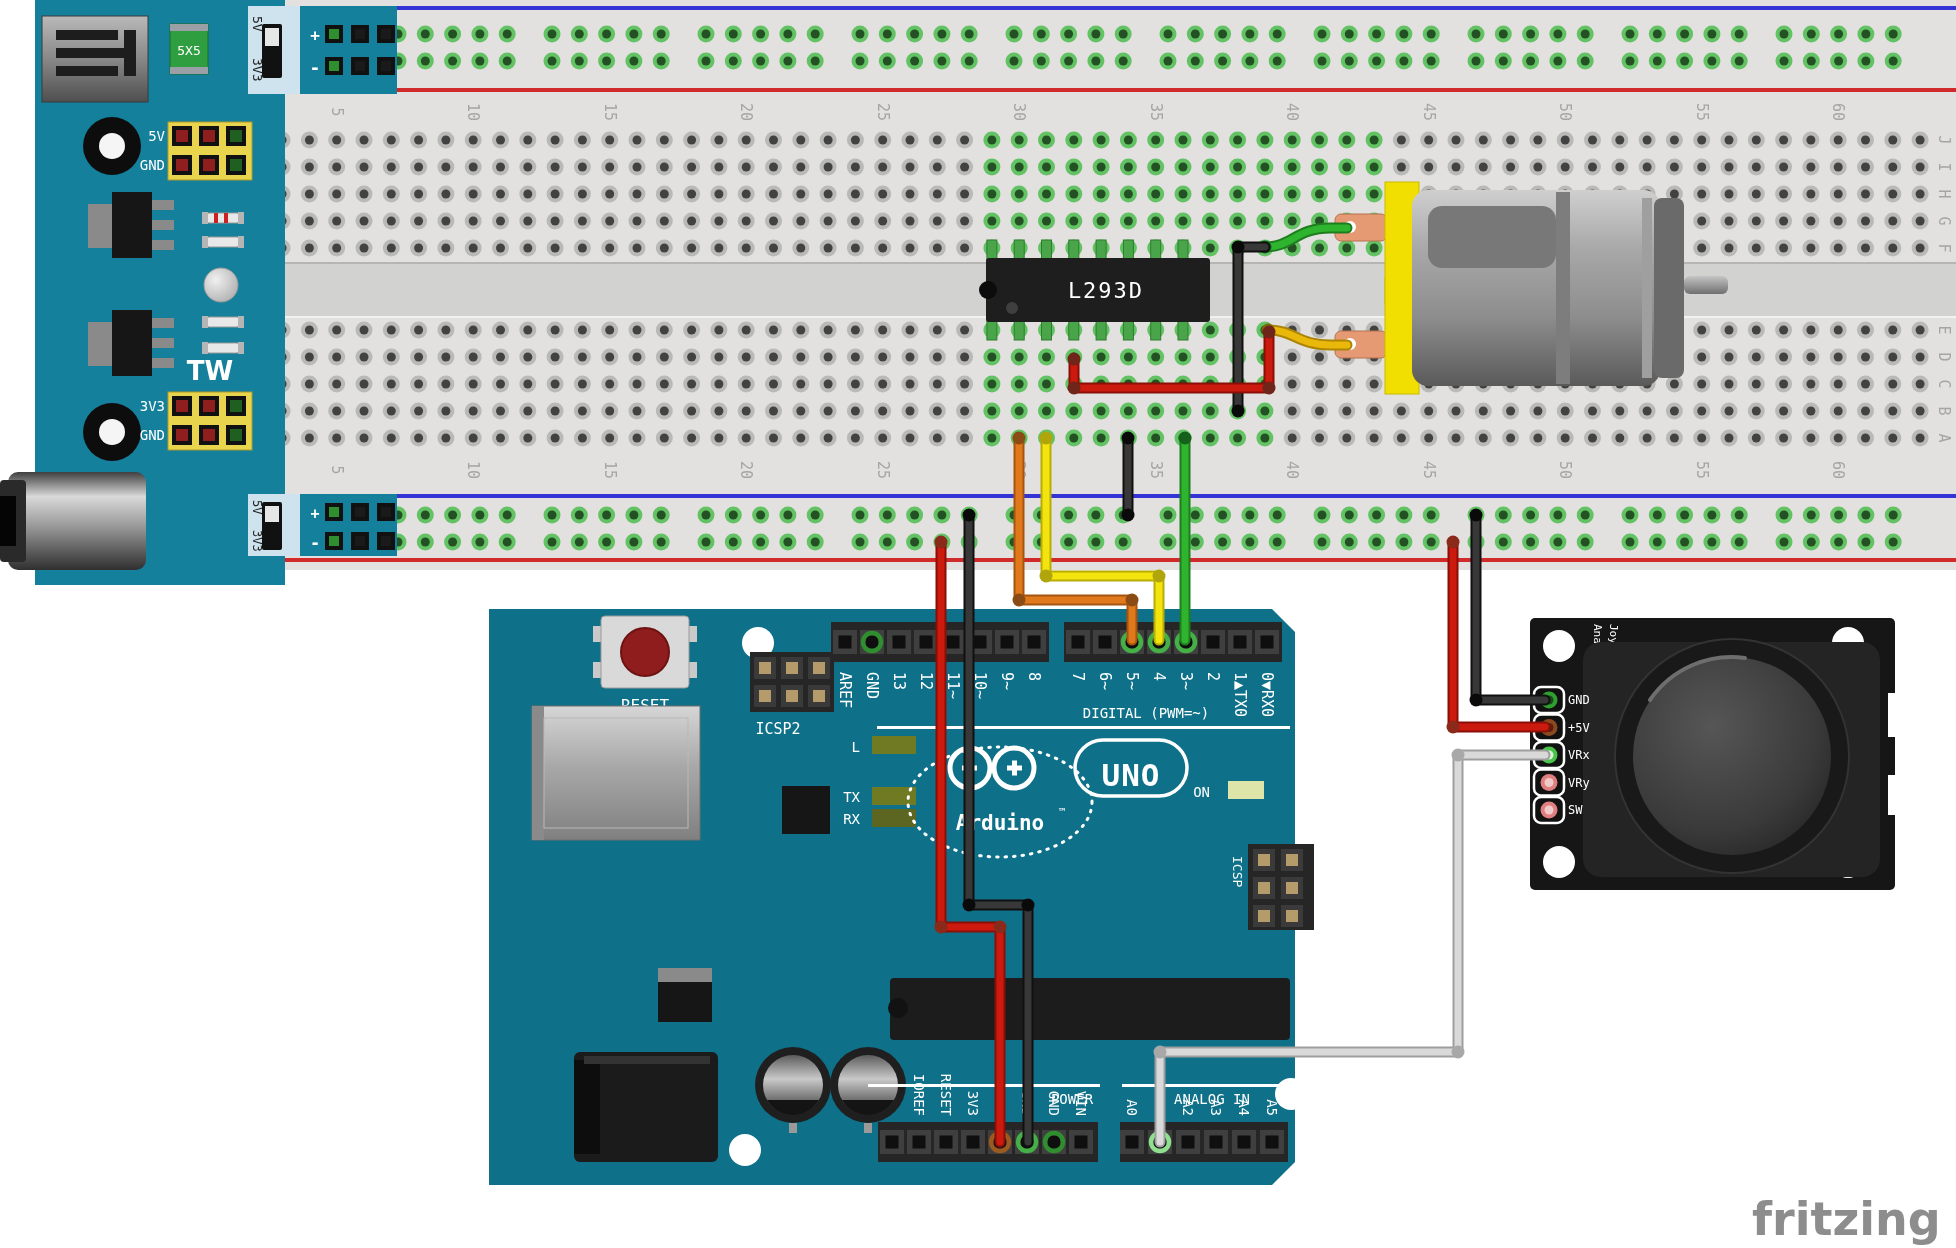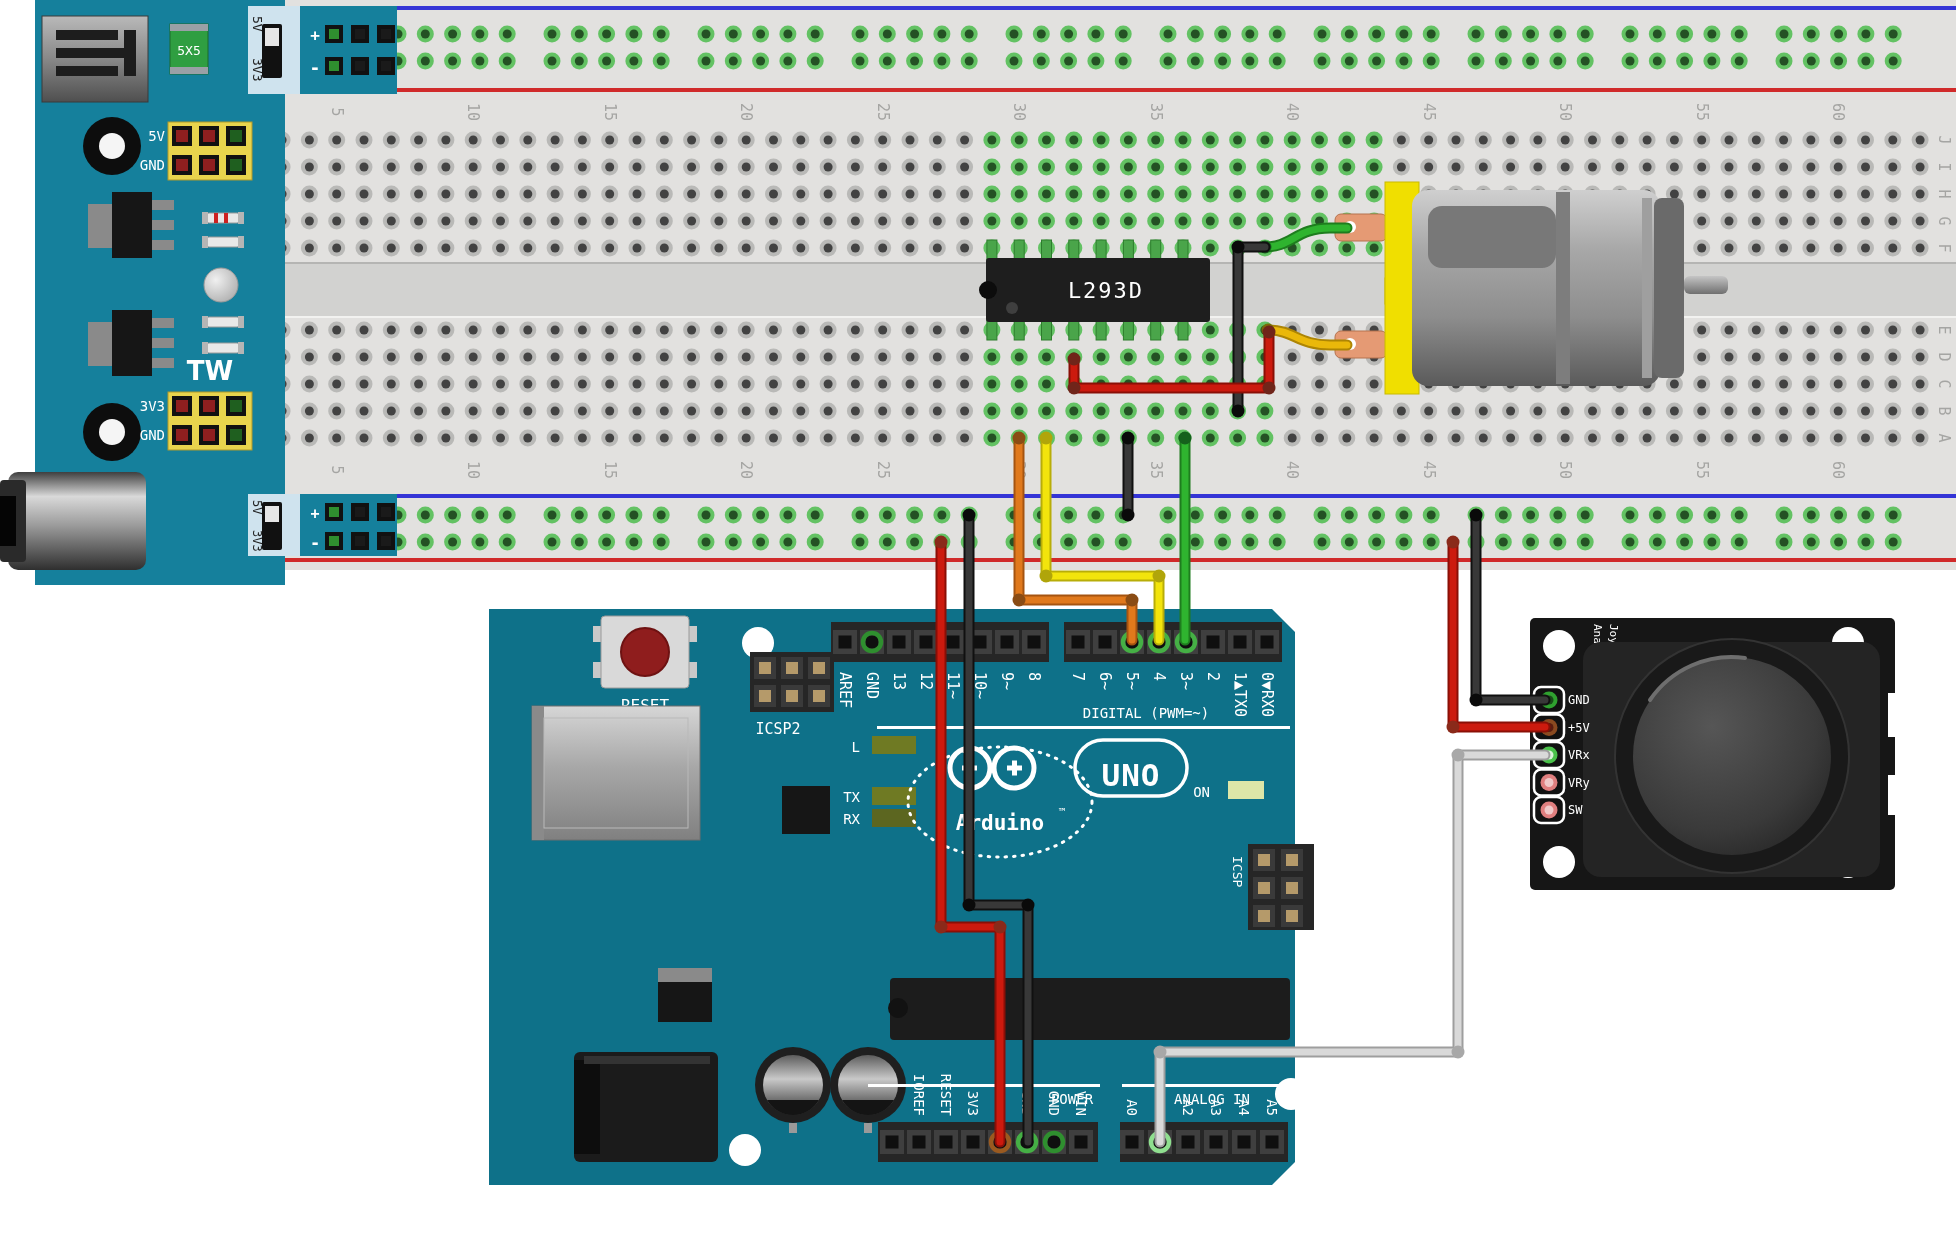--- a/index.html
+++ b/index.html
@@ -2216,13 +2216,14 @@
         <path d="M1476,515 L1476,700 L1545,700" fill="none" stroke="#383838" stroke-width="7" stroke-linecap="round" stroke-linejoin="round"></path>
         <circle cx="1476" cy="515" r="6.5" fill="#0a0a0a"></circle>
         <circle cx="1476" cy="700" r="6.5" fill="#0a0a0a"></circle>
         <path d="M1545,755 L1458,755 L1458,1052 L1160,1052 L1160,1142" fill="none" stroke="#9e9e9e" stroke-width="11" stroke-linecap="round" stroke-linejoin="round"></path>
         <path d="M1545,755 L1458,755 L1458,1052 L1160,1052 L1160,1142" fill="none" stroke="#d9d9d9" stroke-width="7" stroke-linecap="round" stroke-linejoin="round"></path>
         <circle cx="1458" cy="755" r="6.5" fill="#a8a8a8"></circle>
         <circle cx="1458" cy="1052" r="6.5" fill="#a8a8a8"></circle>
         <circle cx="1160" cy="1052" r="6.5" fill="#a8a8a8"></circle>
       </g>
     </svg>
+  <div id="watermark">fritzing</div>
 </div>
 
 </body></html>

